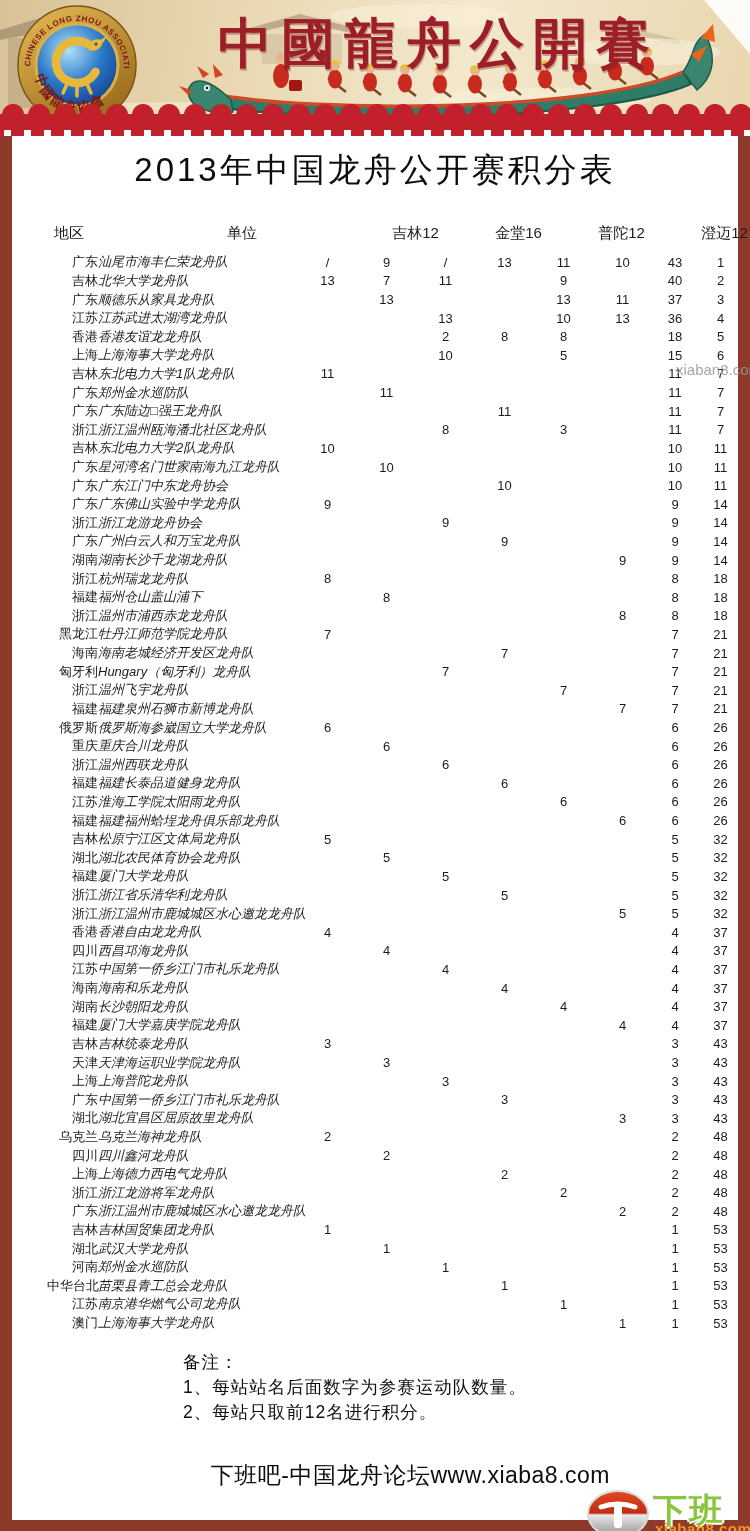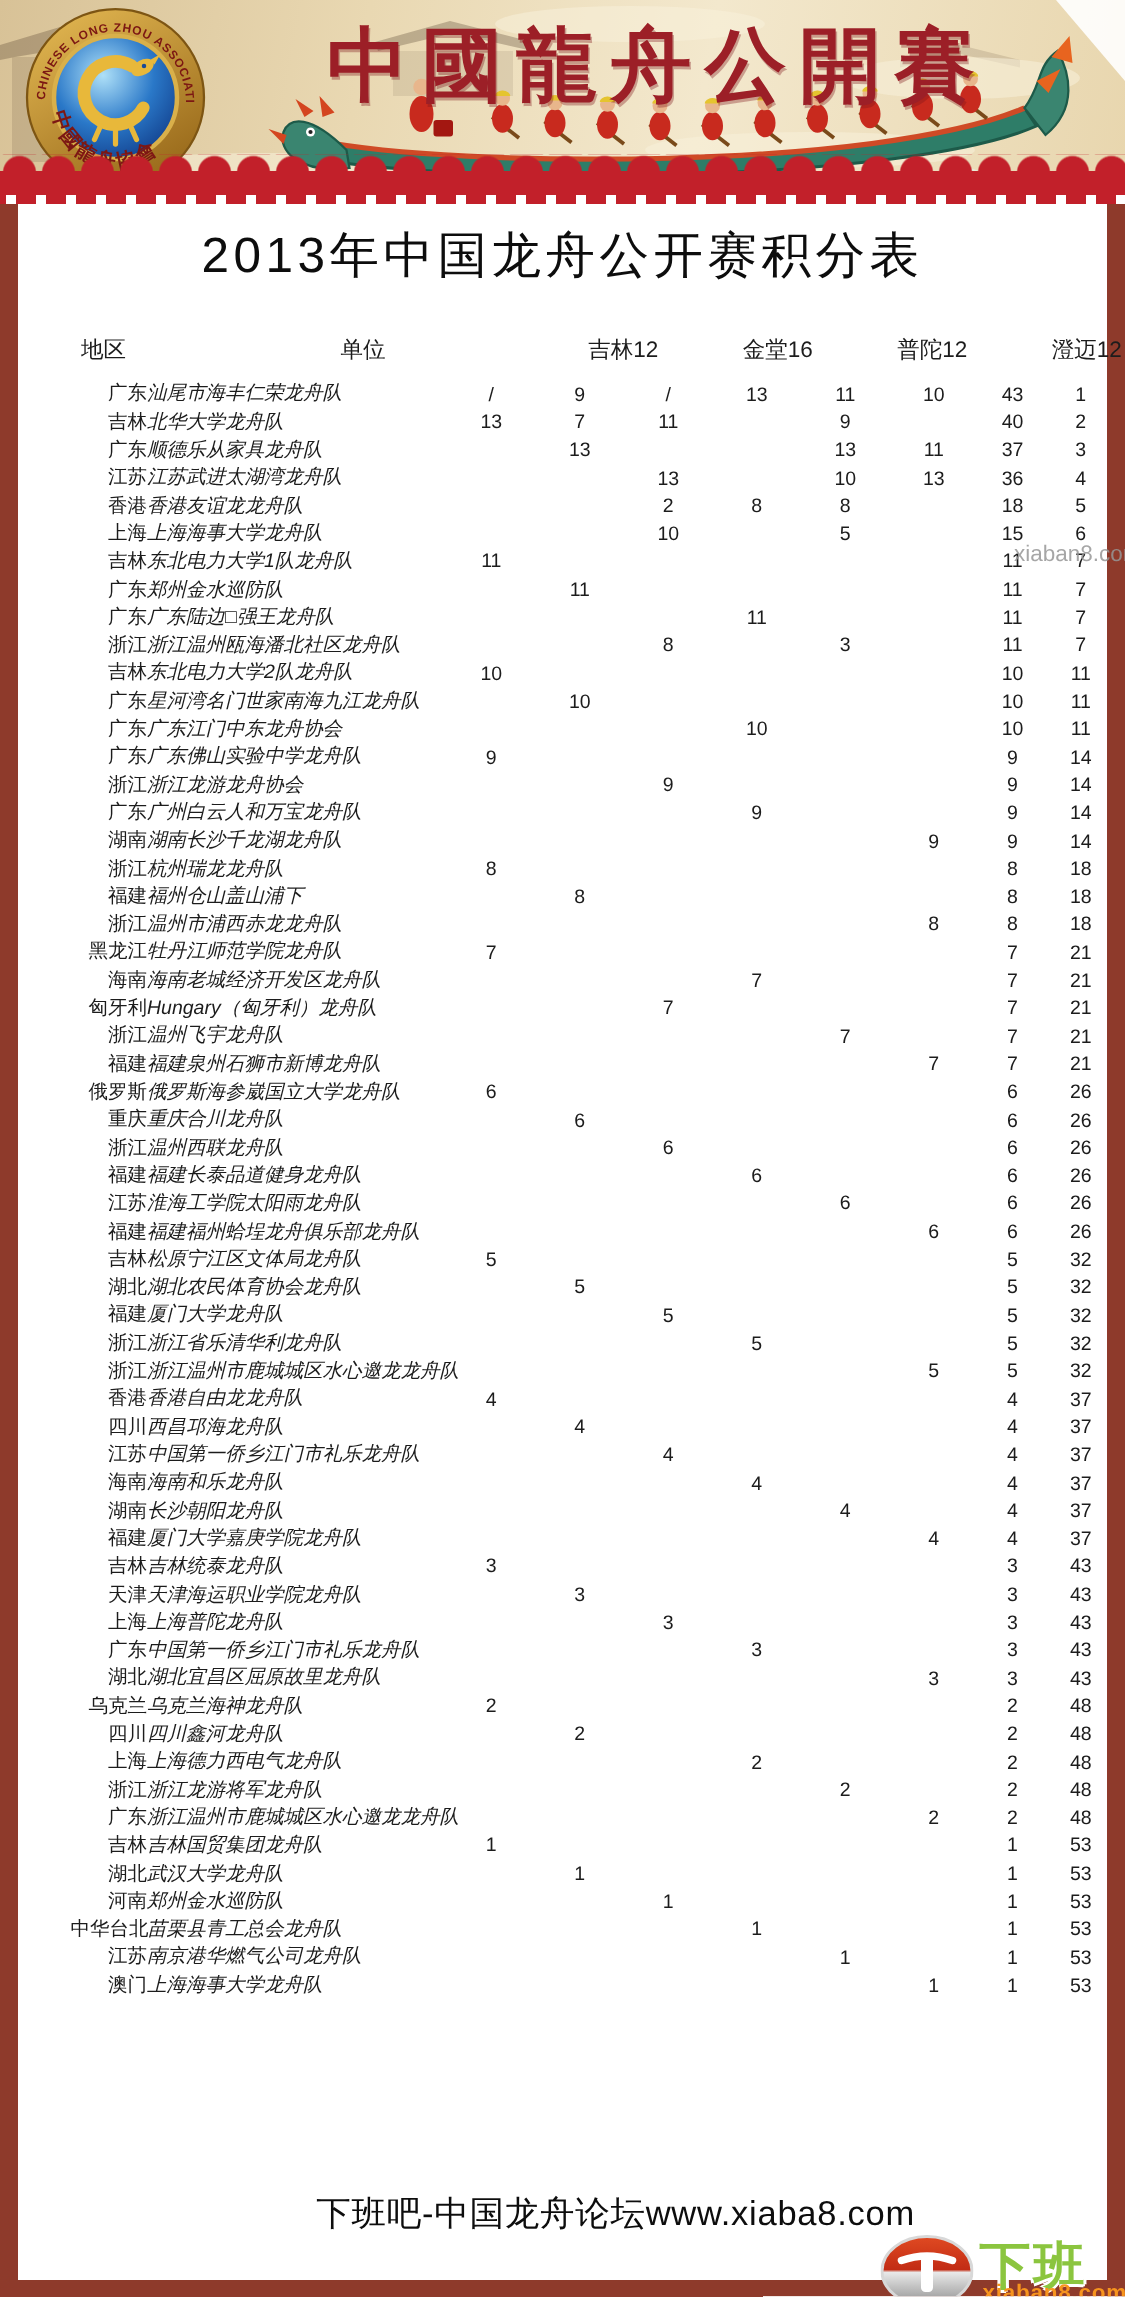--- a/index.html
+++ b/index.html
@@ -885,20 +885,25 @@
           <div class="td col6"></div>
           <div class="td col7">1</div>
           <div class="td col8">1</div>
           <div class="td col9">53</div>
         </div>
       </div>
   </div>
 
   <div class="watermark">xiaban8.com</div>
 
+  <div class="notes">
+    <div>备注：</div>
+  <div>1、每站站名后面数字为参赛运动队数量。</div>
+      <div>2、每站只取前12名进行积分。</div>
+    </div>
 
   <div class="footer-text">下班吧-中国龙舟论坛www.xiaba8.com</div>
 
   <div class="xb-logo">
     <div class="xb-oval">
       <svg width="62" height="48" viewBox="0 0 62 48">
         <defs>
           <linearGradient id="ovalG" x1="0" y1="0" x2="0" y2="1">
             <stop offset="0%" stop-color="#e04a22"></stop>
               <stop offset="48%" stop-color="#c22c14"></stop>

